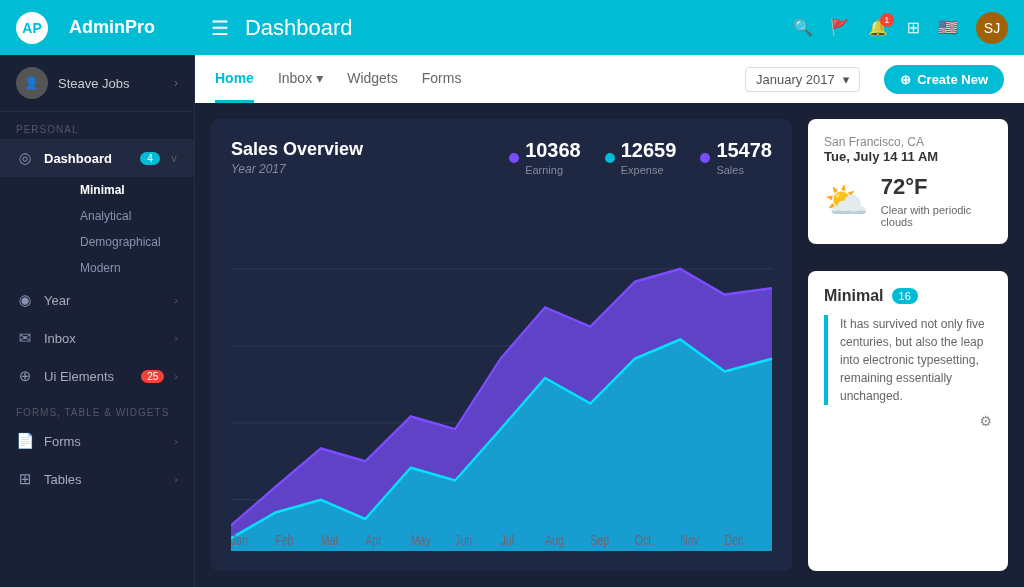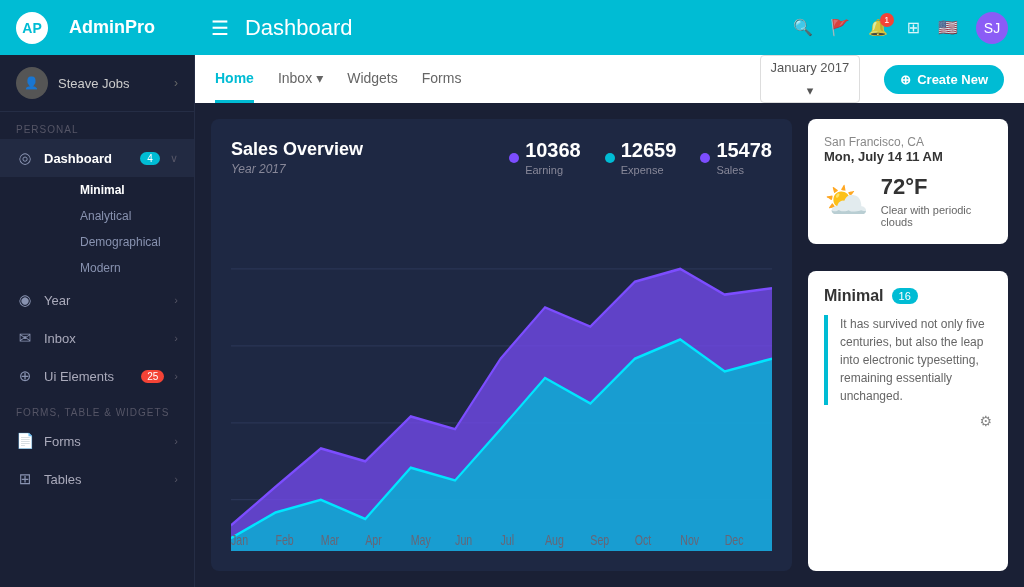--- a/index.html
+++ b/index.html
@@ -33,21 +33,21 @@
     .hamburger { color: #fff; font-size: 20px; margin-right: 16px; cursor: pointer; }
     .page-title { color: #fff; font-size: 22px; font-weight: 400; flex: 1; }
     .header-icons { display: flex; align-items: center; gap: 18px; }
     .header-icon { color: rgba(255,255,255,0.85); font-size: 16px; cursor: pointer; position: relative; }
     .header-icon .badge {
       position: absolute; top: -5px; right: -5px;
       background: #f44336; border-radius: 50%; width: 14px; height: 14px;
       font-size: 9px; display: flex; align-items: center; justify-content: center;
       color: #fff;
     }
-    .avatar { width: 32px; height: 32px; border-radius: 50%; background: #8b5cf6; overflow: hidden; cursor: pointer; display: flex; align-items: center; justify-content: center; font-size: 14px; }
+    .avatar { width: 32px; height: 32px; border-radius: 50%; background: #a16207; overflow: hidden; cursor: pointer; display: flex; align-items: center; justify-content: center; font-size: 14px; }
 
     
     .main-layout { display: flex; flex: 1; overflow: hidden; }
 
     
     .sidebar {
       width: 195px;
       background: #1a2035;
       flex-shrink: 0;
       display: flex;
@@ -92,21 +92,21 @@
       height: 48px;
       display: flex; align-items: center; padding: 0 20px;
       gap: 24px; flex-shrink: 0;
     }
     .sub-nav-item { font-size: 14px; color: #666; cursor: pointer; padding: 14px 0; border-bottom: 3px solid transparent; }
     .sub-nav-item.active { color: #00bcd4; border-bottom: 3px solid #00bcd4; font-weight: 600; }
     .sub-nav-item.dropdown { display: flex; align-items: center; gap: 4px; }
     .date-select {
       margin-left: auto; display: flex; align-items: center; gap: 8px;
       border: 1px solid #ddd; border-radius: 4px; padding: 4px 10px; cursor: pointer;
-      font-size: 13px; color: #555; flex-direction: column;
+      font-size: 13px; color: #555;
     }
     .create-new-btn {
       background: #00bcd4; color: #fff; border: none; border-radius: 20px;
       padding: 7px 16px; cursor: pointer; font-size: 13px; font-weight: 600;
       display: flex; align-items: center; gap: 6px;
     }
 
     
     .dashboard-content { display: flex; flex: 1; overflow: hidden; padding: 16px; gap: 16px; }
 
@@ -314,21 +314,21 @@
             <text x="465" y="275" fill="#667" font-size="11">Nov</text>
             <text x="511" y="275" fill="#667" font-size="11">Dec</text>
           </svg>
         </div>
       </div>
 
       <div class="right-panel">
 
         <div class="weather-card">
           <div class="weather-location">San Francisco, CA</div>
-          <div class="weather-date">Mon, July 14 11 AM</div>
+          <div class="weather-date">Tue, July 14 11 AM</div>
           <div class="weather-main">
             <span class="weather-icon">⛅</span>
             <div>
               <div class="weather-temp">72°F</div>
               <div class="weather-desc">Clear with periodic clouds</div>
             </div>
           </div>
         </div>
 
         <div class="messages-card">

